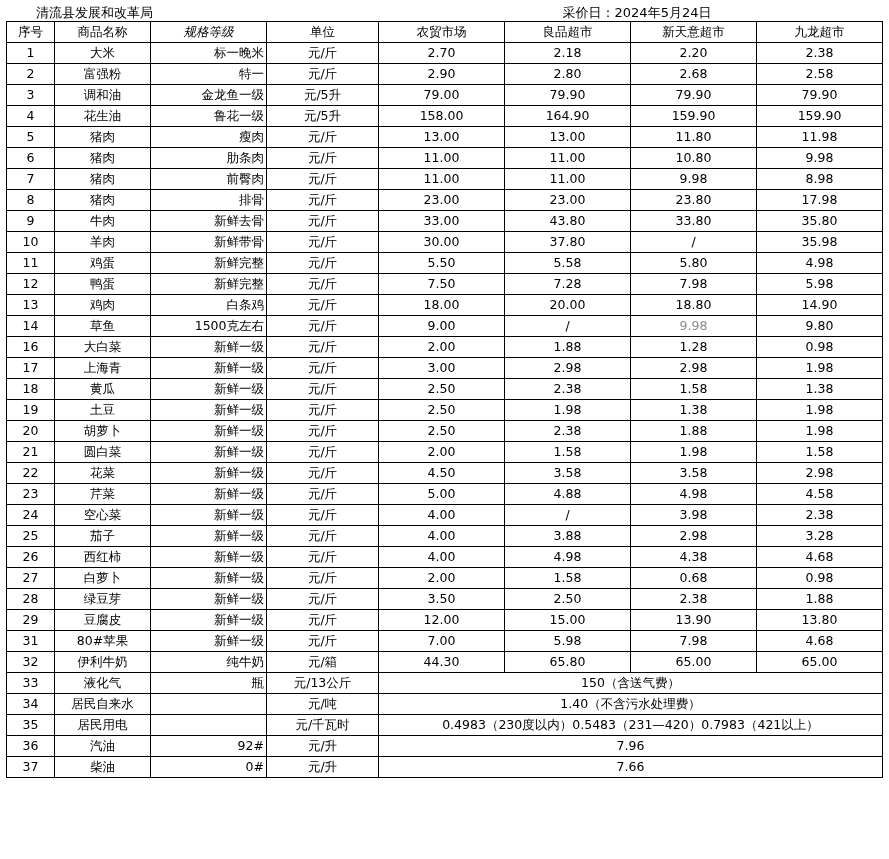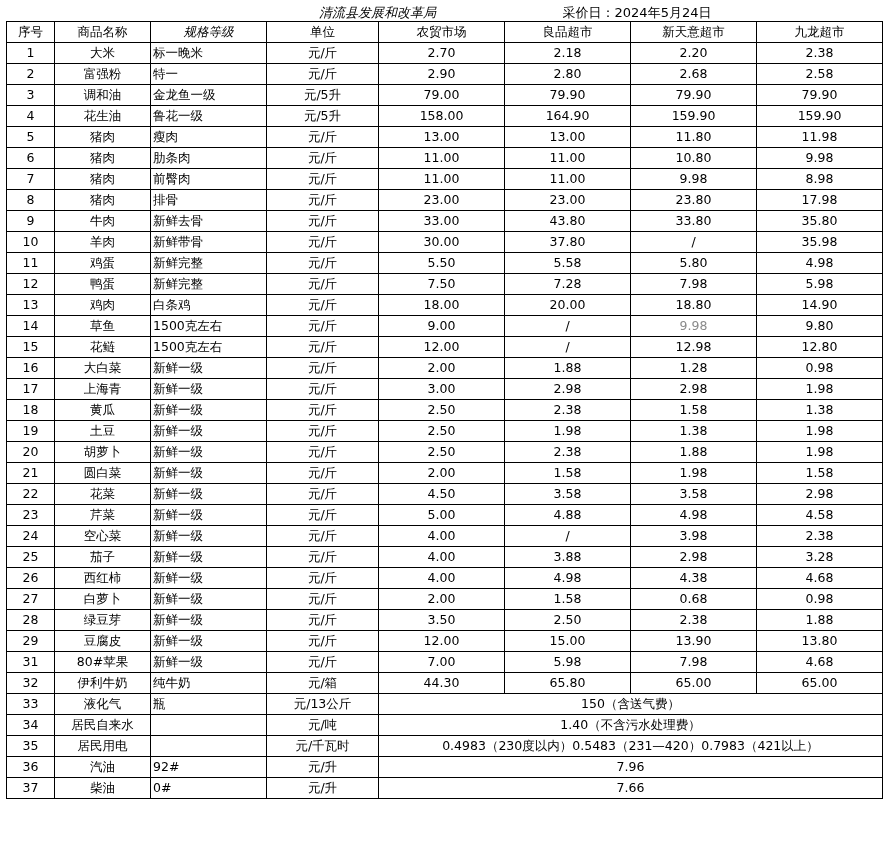--- a/index.html
+++ b/index.html
@@ -24,23 +24,22 @@
   .header-row {
     display: flex;
     align-items: flex-end;
     height: 20px;
     padding-left: 0;
     font-size: 13px;
     line-height: 14px;
   }
   .header-title {
     width: 400px;
-    text-align: right;
+    text-align: left;
     padding-left: 30px;
-    font-style: italic;
   }
   .header-date {
     flex: 1;
     text-align: center;
     padding-right: 45px;
   }
   table.price-table {
     border-collapse: collapse;
     width: 877px;
     table-layout: fixed;
@@ -61,21 +60,21 @@
     text-align: center;
     font-size: 13px;
   }
   .c-idx { width: 48px; text-align: center; }
   .c-name { width: 96px; text-align: center; }
   .c-spec { width: 116px; text-align: left; padding-left: 6px; }
   .c-unit { width: 112px; text-align: center; }
   .c-price { width: 126px; text-align: center; }
   thead .c-spec { text-align: center; padding-left: 0; font-style: italic; }
   .name-cell { }
-  .spec-cell { text-align: left; padding-left: 6px; }
+  .spec-cell { text-align: right; padding-left: 6px; }
   .merged { text-align: center; }
   .small-grey { color: #8a8a8a; font-size: 11px; }
 </style>
 </head>
 <body>
 
 <div class="page">
 
   <div class="header-row">
     <div class="header-title">清流县发展和改革局</div>
@@ -230,30 +229,20 @@
           <td class="c-idx">14</td>
           <td class="c-name name-cell">草鱼</td>
           <td class="c-spec spec-cell">1500克左右</td>
           <td class="c-unit">元/斤</td>
           <td class="c-price">9.00</td>
           <td class="c-price">/</td>
           <td class="c-price small-grey">9.98</td>
           <td class="c-price">9.80</td>
         </tr>
         <tr>
-          <td class="c-idx">15</td>
-          <td class="c-name name-cell">花鲢</td>
-          <td class="c-spec spec-cell">1500克左右</td>
-          <td class="c-unit">元/斤</td>
-          <td class="c-price">12.00</td>
-          <td class="c-price">/</td>
-          <td class="c-price">12.98</td>
-          <td class="c-price">12.80</td>
-        </tr>
-        <tr>
           <td class="c-idx">16</td>
           <td class="c-name name-cell">大白菜</td>
           <td class="c-spec spec-cell">新鲜一级</td>
           <td class="c-unit">元/斤</td>
           <td class="c-price">2.00</td>
           <td class="c-price">1.88</td>
           <td class="c-price">1.28</td>
           <td class="c-price">0.98</td>
         </tr>
         <tr>

